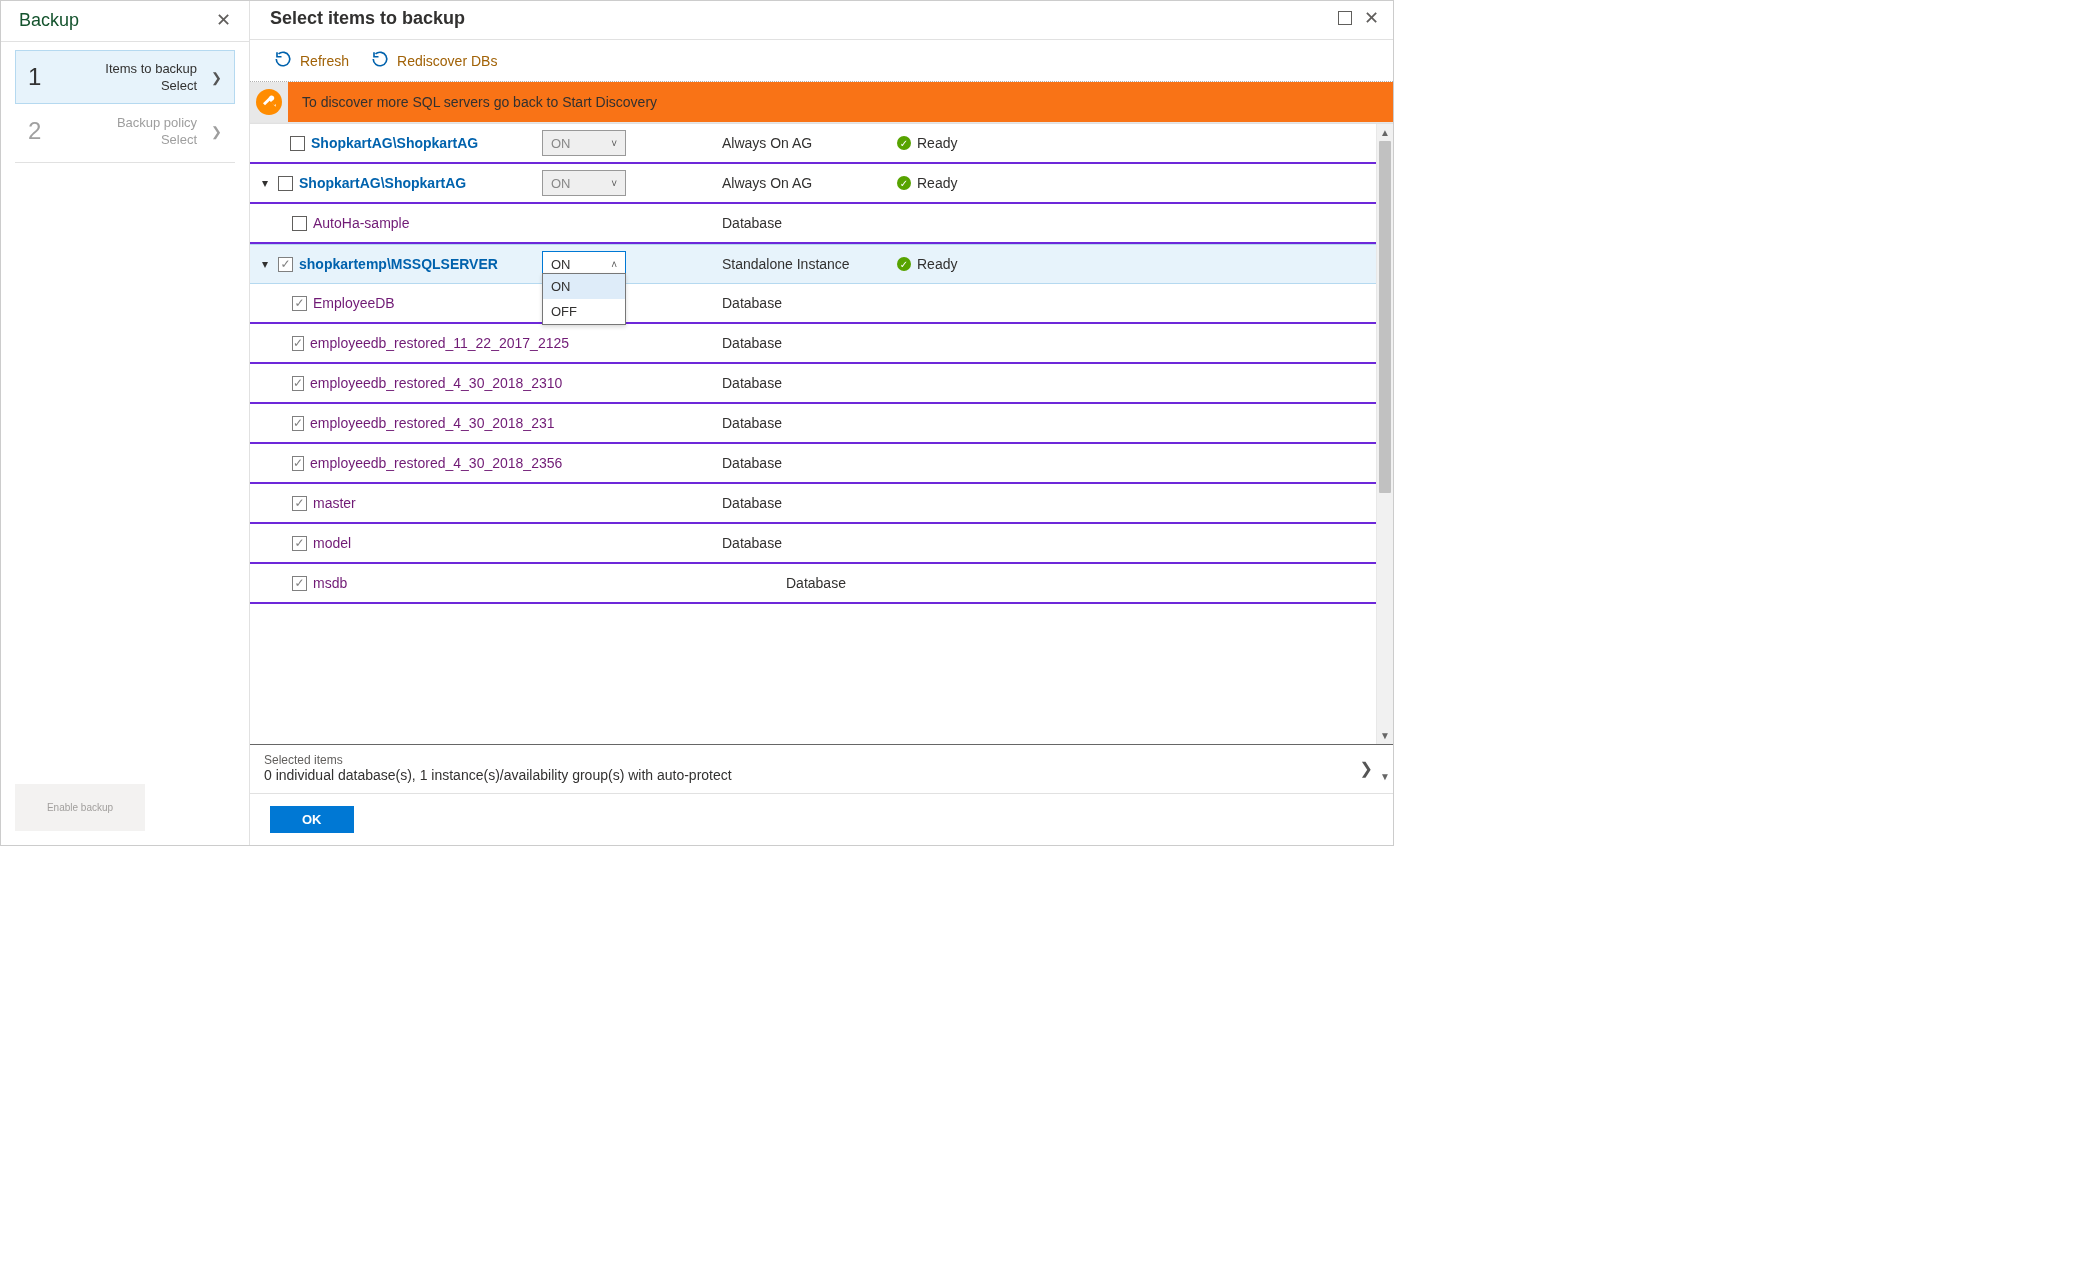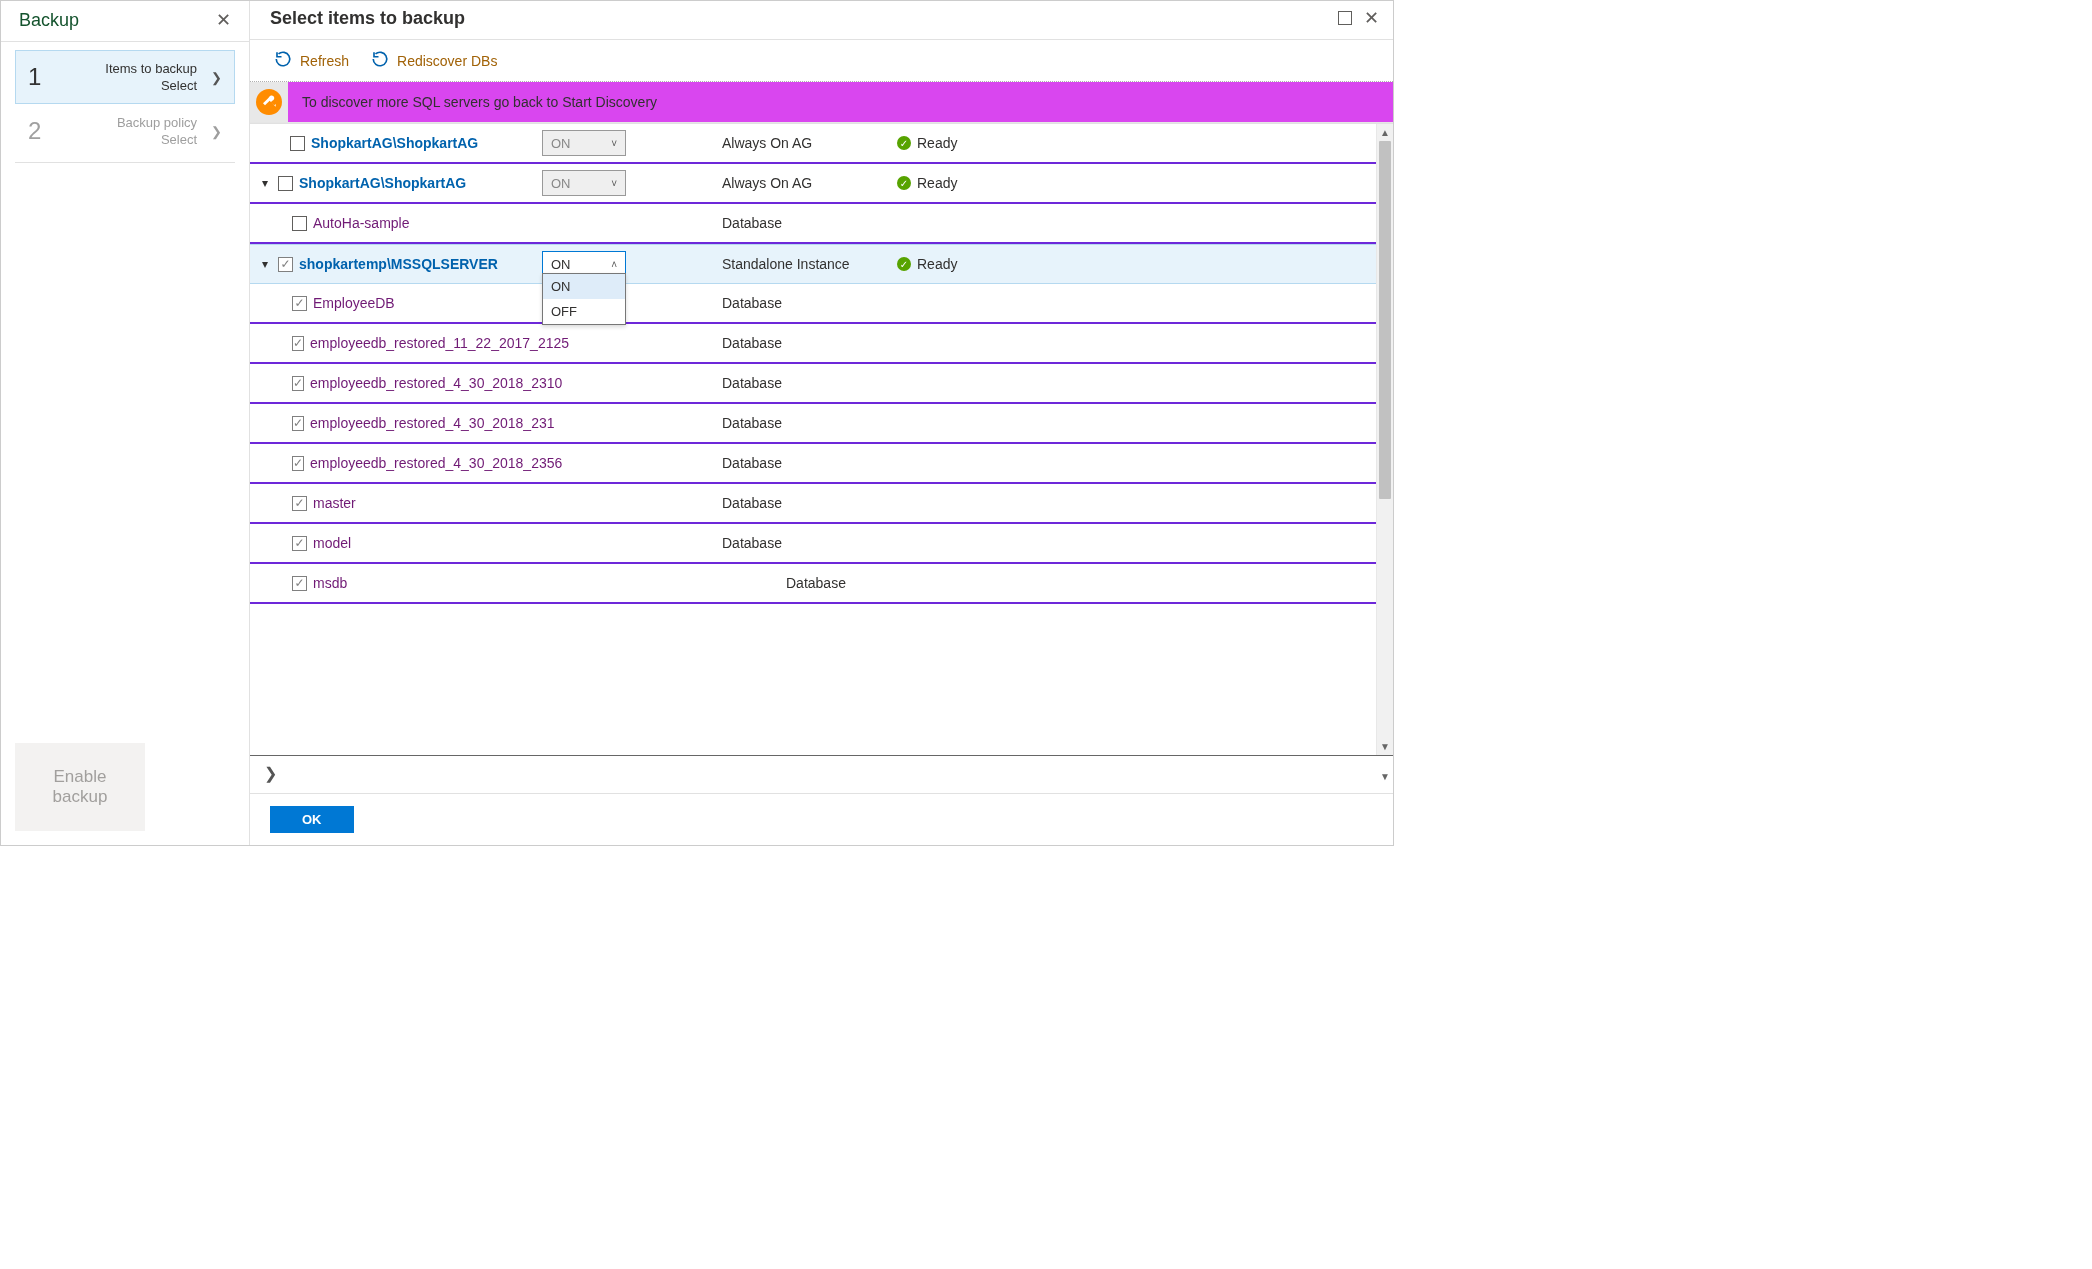--- a/index.html
+++ b/index.html
@@ -59,22 +59,22 @@
 .step.inactive .step-chevron { color: #9e9e9e; }
 .steps hr { border: none; border-top: 1px solid #e1e1e1; margin: 4px 0 0 0; }
 .left-footer {
   margin-top: auto;
   padding: 14px;
 }
 .btn-disabled {
   background: #f3f2f1;
   color: #a19f9d;
   border: none;
-  padding: 24px 16px;
-  font-size: 17px;
+  padding: 18px 16px;
+  font-size: 10px;
   cursor: default;
   width: 130px;
   text-align: center;
 }
 .right-panel {
   flex: 1;
   display: flex;
   flex-direction: column;
   position: relative;
 }
@@ -116,21 +116,21 @@
   align-items: center;
   justify-content: center;
 }
 .info-circle {
   width: 26px; height: 26px; border-radius: 50%;
   background: #ff8c00; color: #fff;
   display: flex; align-items: center; justify-content: center;
   font-size: 15px;
 }
 .info-banner-text {
-  flex: 1; background: #d946ef;
+  flex: 1; background: #f97316;
   padding: 12px 14px; font-size: 14px; color: #323130;
 }
 .table-wrap {
   flex: 1;
   display: flex;
   border-top: 1px solid #e1e1e1;
   overflow: hidden;
   position: relative;
 }
 .table {
@@ -458,20 +458,24 @@
     <div class="scrollbar">
       <div class="scroll-arrow">▲</div>
       <div class="scroll-track">
         <div class="scroll-thumb"></div>
       </div>
       <div class="scroll-arrow">▼</div>
     </div>
   </div>
 
   <div class="selected-bar">
+    <div class="selected-text">
+      <div class="label">Selected items</div>
+      <div class="val">0 individual database(s), 1 instance(s)/availability group(s) with auto-protect</div>
+    </div>
     <div class="selected-chevron">❯</div>
   </div>
 
   <div class="right-scroll-down">▼</div>
 
   <div class="footer-bar">
     <button class="btn-primary">OK</button>
   </div>
 </div>
 

